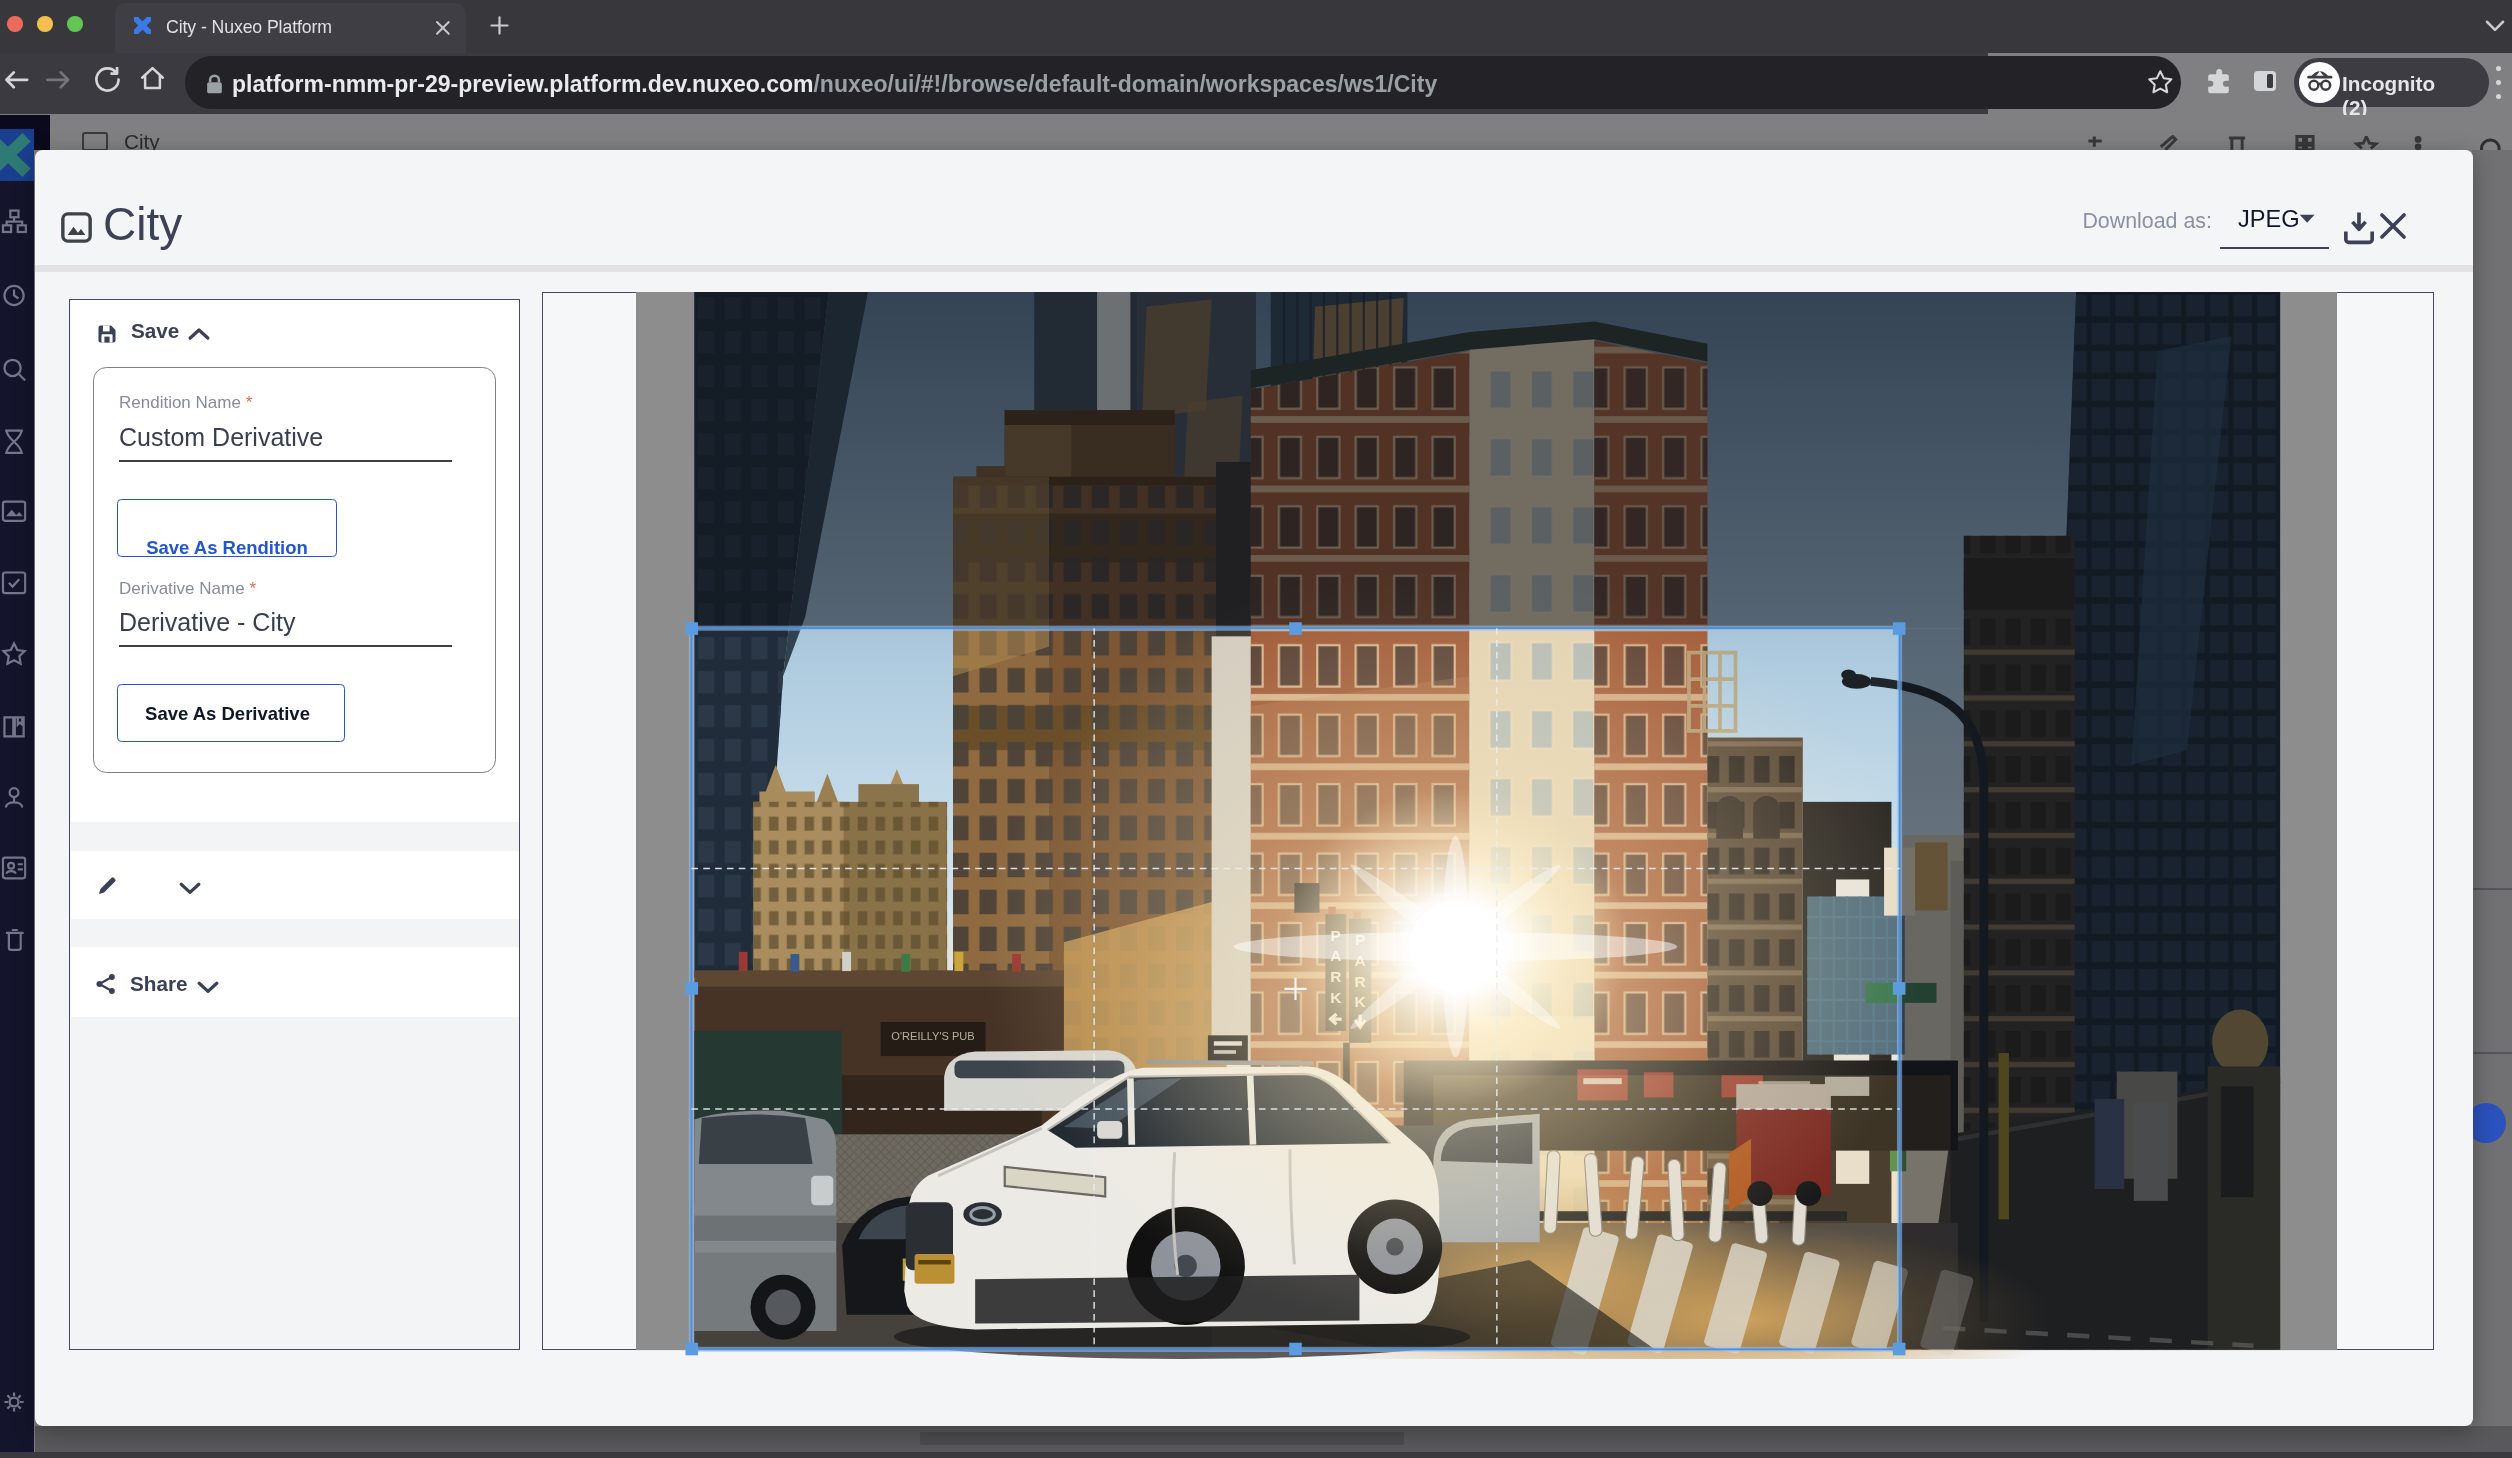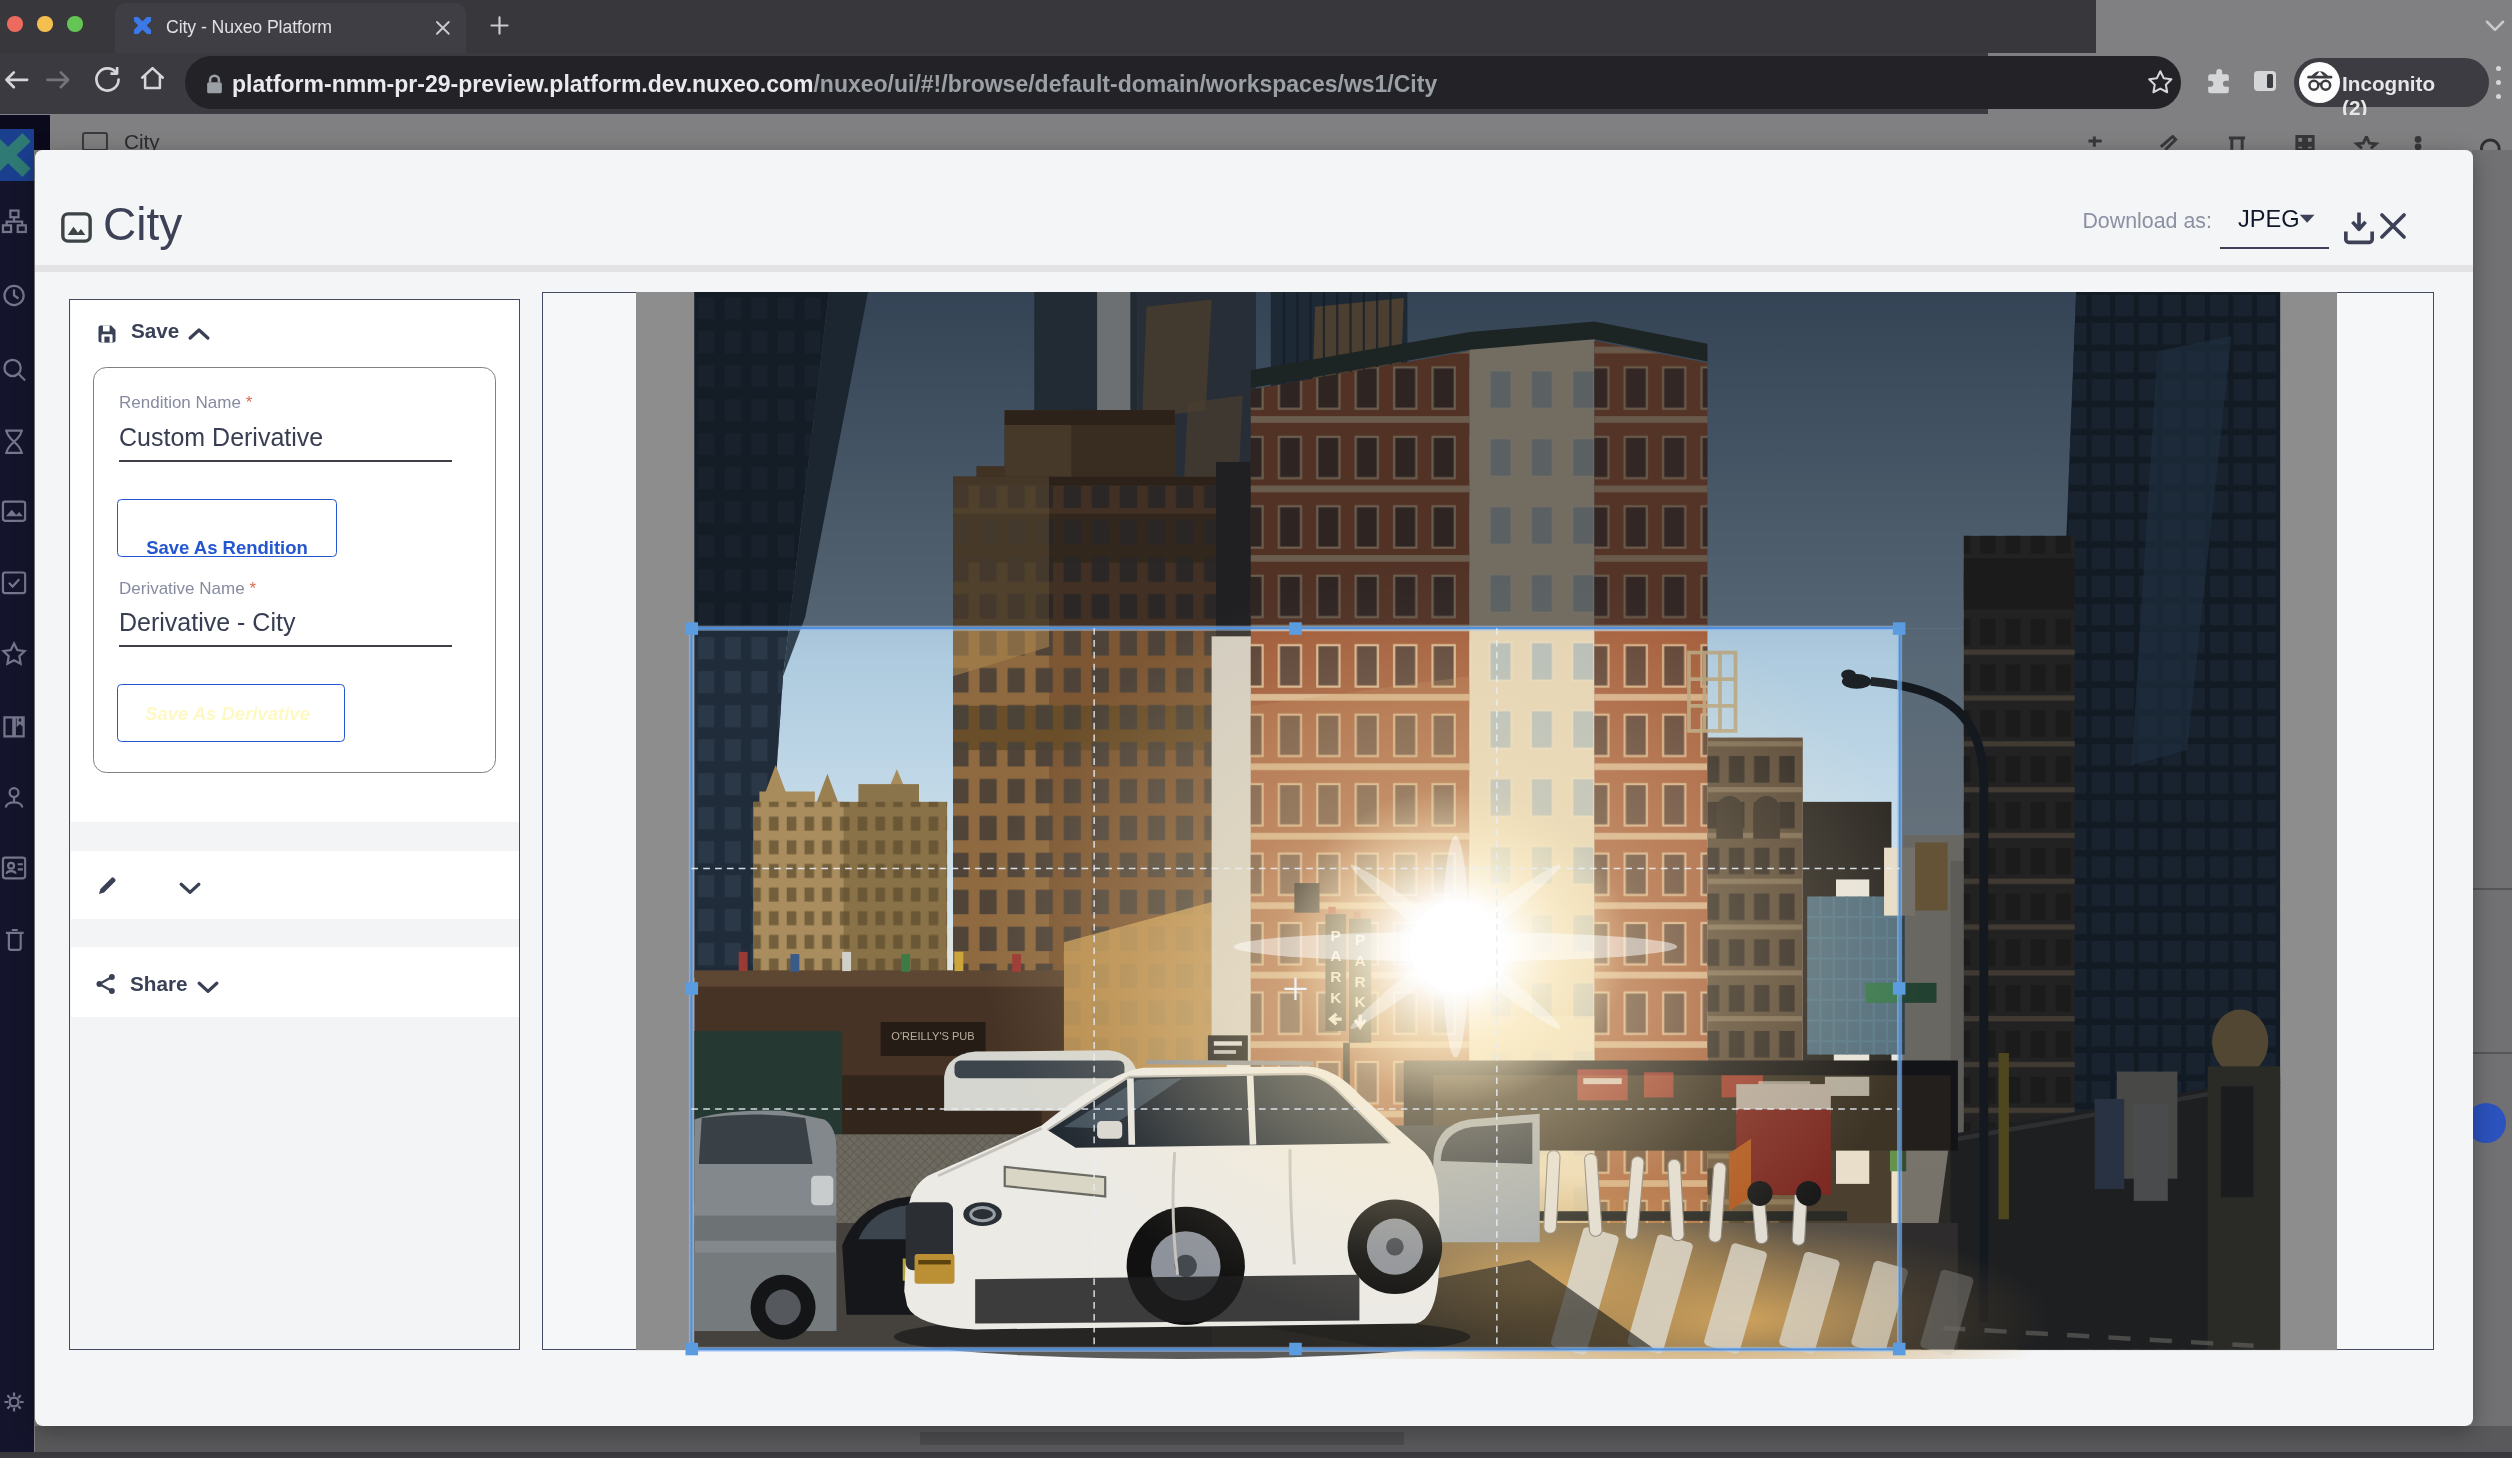--- a/index.html
+++ b/index.html
@@ -1,19 +1,19 @@
 <!DOCTYPE html>
 <html style="font-size:11.8px"><head><meta charset="utf-8">
 <style>
 html,body{margin:0;padding:0;width:2512px;height:1459px;overflow:hidden;background:#808082;font-family:"Liberation Sans",sans-serif;}
 .ab{position:absolute;}
 </style></head>
 <body>
 
-<div class="ab" style="left:0;top:0;width:2096px;height:53px;background:#38373c;">
+<div class="ab" style="left:0;top:0;width:2512px;height:53px;background:#38373c;">
   <div class="ab" style="left:7.4px;top:16.3px;width:15.5px;height:15.5px;border-radius:50%;background:#ed6a5f;"></div>
   <div class="ab" style="left:37px;top:16.3px;width:15.5px;height:15.5px;border-radius:50%;background:#f5bf4f;"></div>
   <div class="ab" style="left:67px;top:16.3px;width:15.5px;height:15.5px;border-radius:50%;background:#62c554;"></div>
   <div class="ab" style="left:115px;top:3px;width:351px;height:50px;background:#3f3e44;border-radius:10.3px 10.3px 0 0;"></div>
   <svg class="ab" style="left:134px;top:17px;" width="17" height="17" viewBox="0 0 23 23">
       <path d="M3 3 L20 20 M20 3 L3 20" stroke="#3b79e8" stroke-width="8" stroke-linecap="square"></path>
     </svg>
   <div class="ab" style="left:166px;top:17px;font-size:17.7px;color:#dfe0e3;letter-spacing:-0.1px;">City - Nuxeo Platform</div>
   <svg class="ab" style="left:434px;top:19px;" width="17.7" height="17.7" viewBox="0 0 24 24">
       <path d="M4 4 L20 20 M20 4 L4 20" stroke="#c9cacd" stroke-width="2.6" stroke-linecap="round"></path>
@@ -185,21 +185,21 @@
 <div class="ab" style="left:93px;top:367px;width:403px;height:406px;background:#fff;border:1.5px solid #7f7f85;border-radius:13.3px;box-sizing:border-box;"></div>
 <div class="ab" style="left:119px;top:393px;font-size:17px;color:#868ba0;">Rendition Name <span style="color:#e06a50;">*</span></div>
 <div class="ab" style="left:119px;top:423px;font-size:25px;color:#383e52;">Custom Derivative</div>
 <div class="ab" style="left:119px;top:460px;width:333px;height:1.8px;background:#3f3f49;"></div>
 <div class="ab" style="left:117px;top:499px;width:220px;height:58px;border:1.8px solid #2457cf;border-radius:4.4px;box-sizing:border-box;"></div>
 <div class="ab" style="left:117px;top:518px;width:220px;text-align:center;font-size:18.5px;font-weight:bold;color:#2457cf;margin-top:19px;">Save As Rendition</div>
 <div class="ab" style="left:119px;top:579px;font-size:17px;color:#868ba0;">Derivative Name <span style="color:#e06a50;">*</span></div>
 <div class="ab" style="left:119px;top:608px;font-size:25px;color:#383e52;">Derivative - City</div>
 <div class="ab" style="left:119px;top:645px;width:333px;height:1.8px;background:#3f3f49;"></div>
 <div class="ab" style="left:117px;top:684px;width:228px;height:58px;border:1.8px solid #2457cf;border-radius:4.4px;box-sizing:border-box;"></div>
-<div class="ab" style="left:117px;top:703px;width:221px;text-align:center;font-size:18.5px;font-weight:bold;color:#fef9c3;font-style:italic;">Save As Derivative</div>
+<div class="ab" style="left:117px;top:703px;width:221px;text-align:center;font-size:18.5px;font-weight:bold;color:#0f172a;">Save As Derivative</div>
 <div class="ab" style="left:71px;top:851px;width:448px;height:68px;background:#ffffff;"></div>
 <svg class="ab" style="left:96px;top:875px;" width="22" height="22" viewBox="0 0 30 30">
     <path d="M4 26 L6 19 L21 4 a2.5 2.5 0 0 1 3.5 0 L26 5.5 a2.5 2.5 0 0 1 0 3.5 L11 24 z" fill="#3a4056"></path>
   </svg>
 <div class="ab" style="left:130px;top:873px;font-size:18px;font-weight:bold;color:#ffffff;font-style:italic;">Edit</div>
 <svg class="ab" style="left:179px;top:882px;" width="22" height="13.3" viewBox="0 0 30 18">
     <path d="M3 3 L15 14 L27 3" stroke="#3a4056" stroke-width="4.4" fill="none" stroke-linecap="round" stroke-linejoin="round"></path>
   </svg>
 <div class="ab" style="left:71px;top:947px;width:448px;height:70px;background:#ffffff;"></div>
 <svg class="ab" style="left:95px;top:973px;" width="22" height="22" viewBox="0 0 30 30">

